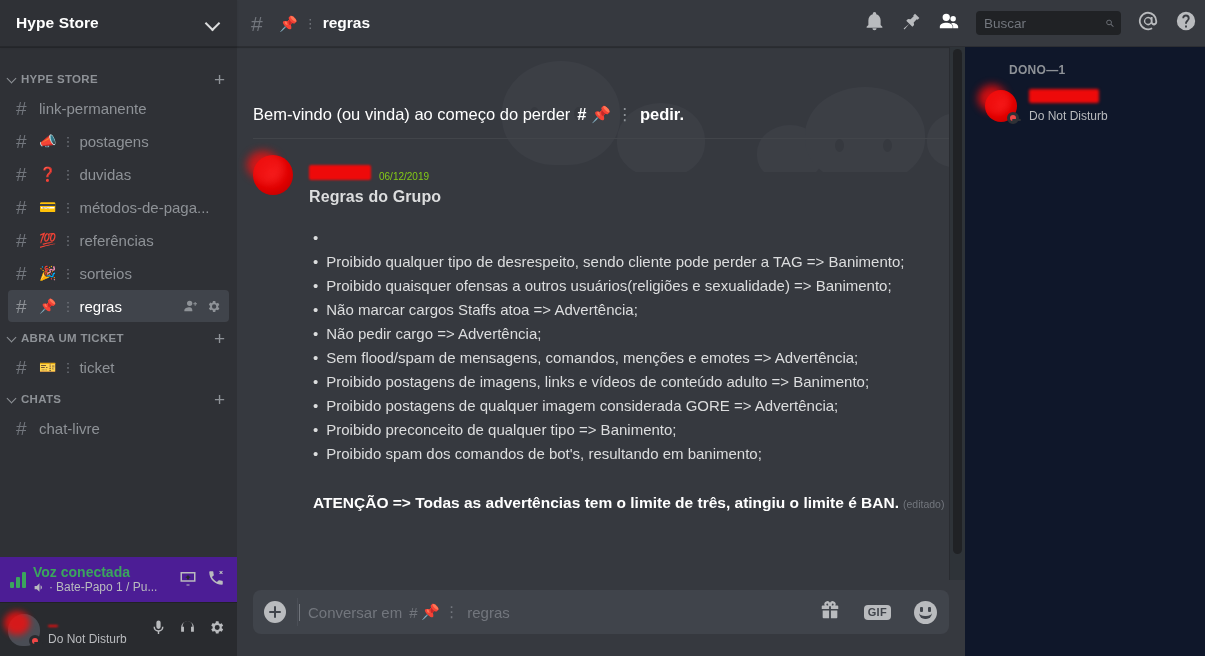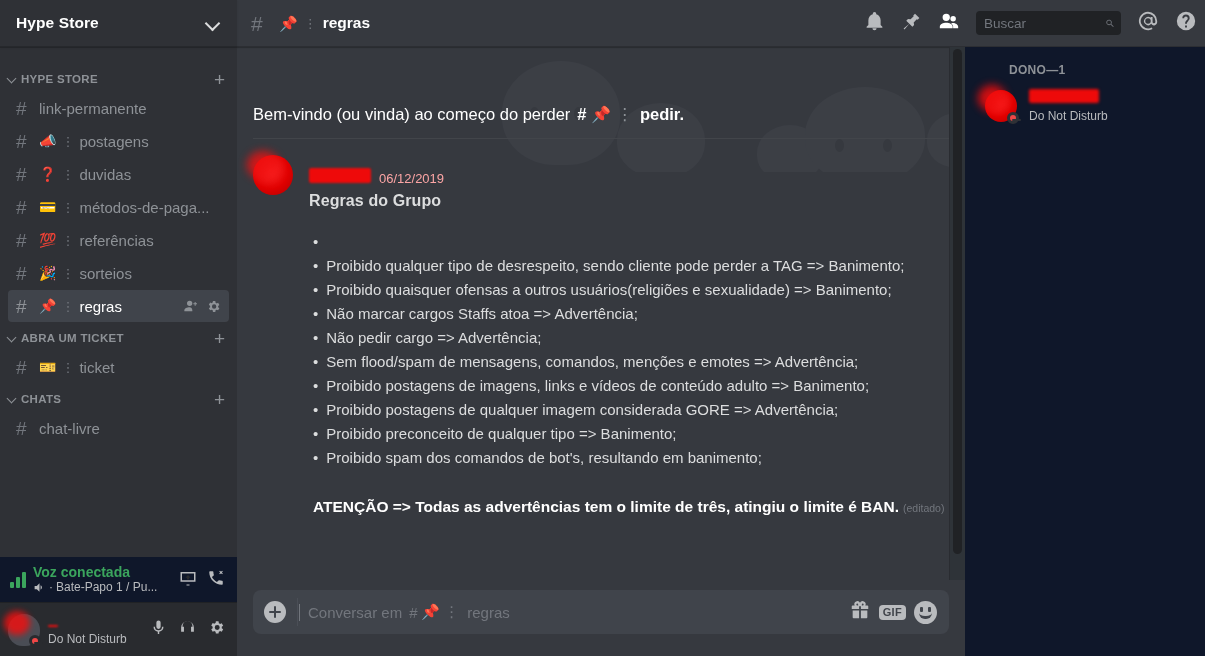--- a/index.html
+++ b/index.html
@@ -81,21 +81,21 @@
   .ch-name {
     color: #8e9297; font-size: 15px; white-space: nowrap;
     overflow: hidden; text-overflow: ellipsis; flex: 1 1 auto;
   }
   .channel.active .ch-name { color: #fff; font-weight: 500; }
   .ch-actions { display: flex; align-items: center; gap: 7px; flex: 0 0 auto; }
   .ch-actions svg { display: block; }
 
   
   .voice-panel {
-    flex: 0 0 auto; background: #0f172a;
+    flex: 0 0 auto; background: #4c1d95;
     padding: 7px 8px 7px 10px;
     display: flex; align-items: center; gap: 7px;
     border-bottom: 1px solid #202225;
   }
   .signal-bars { display: flex; align-items: flex-end; gap: 2px; height: 16px; flex: 0 0 auto; }
   .signal-bars i { display: block; width: 4px; background: #3ba55d; border-radius: 1px; }
   .signal-bars i:nth-child(1) { height: 6px; }
   .signal-bars i:nth-child(2) { height: 11px; }
   .signal-bars i:nth-child(3) { height: 16px; }
   .voice-text { flex: 1 1 auto; min-width: 0; }
@@ -197,21 +197,21 @@
   .msg-avatar::after{
     content:""; position:absolute; left:-6px; top:-4px; width:32px; height:28px;
     border-radius:50%; background:#f01010; filter: blur(4px); opacity:.8;
   }
   .msg-body { flex: 1 1 auto; min-width: 0; }
   .msg-head { display: flex; align-items: baseline; gap: 8px; }
   .author-redacted {
     display: inline-block; width: 62px; height: 15px;
     background: #ee0a0a; border-radius: 2px; filter: blur(1.3px);
   }
-  .msg-time { color: #fca5a5; font-size: 13px; margin-top: 16px; }
+  .msg-time { color: #84cc16; font-size: 10px; margin-top: 16px; }
   .msg-title { color: #dcddde; font-size: 16px; font-weight: bold; margin-top: 6px; letter-spacing: .1px; }
   .rules { margin-top: 20px; padding-left: 4px; }
   .rule {
     color: #dcddde; font-size: 15px; line-height: 24px;
     display: flex; align-items: flex-start;
   }
   .rule .bullet { color: #dcddde; margin-right: 8px; flex: 0 0 auto; }
   .attention {
     color: #fff; font-size: 15.5px; font-weight: bold;
     margin-top: 28px; padding-left: 4px;
@@ -250,21 +250,21 @@
   .composer-input {
     flex: 1 1 auto; display: flex; align-items: center;
     color: #72767d; font-size: 15px; gap: 2px; min-width: 0;
     border-left: 1px solid #4a4e56; height: 28px; padding-left: 1px;
     position: relative;
   }
   .caret {
     width: 1px; height: 17px; background: #72767d; margin-right: 6px; flex: 0 0 1px;
   }
   .composer-input .c-emoji { font-size: 15px; margin: 0 2px; }
-  .composer-actions { display: flex; align-items: center; gap: 8px; flex: 0 0 auto; }
+  .composer-actions { display: flex; align-items: center; gap: 23px; flex: 0 0 auto; }
   .gif-badge {
     background: #b9bbbe; color: #40444b; font-size: 11px; font-weight: bold;
     border-radius: 4px; padding: 2px 4px; line-height: 11px; letter-spacing: .3px;
   }
   .smiley {
     width: 23px; height: 23px; border-radius: 50%; background: #b9bbbe; position: relative;
   }
   .smiley .s-eye { position: absolute; top: 6px; width: 3px; height: 5px; background: #40444b; border-radius: 1px; }
   .smiley .s-eye.l { left: 6px; } .smiley .s-eye.r { right: 6px; }
   .smiley .s-mouth {

